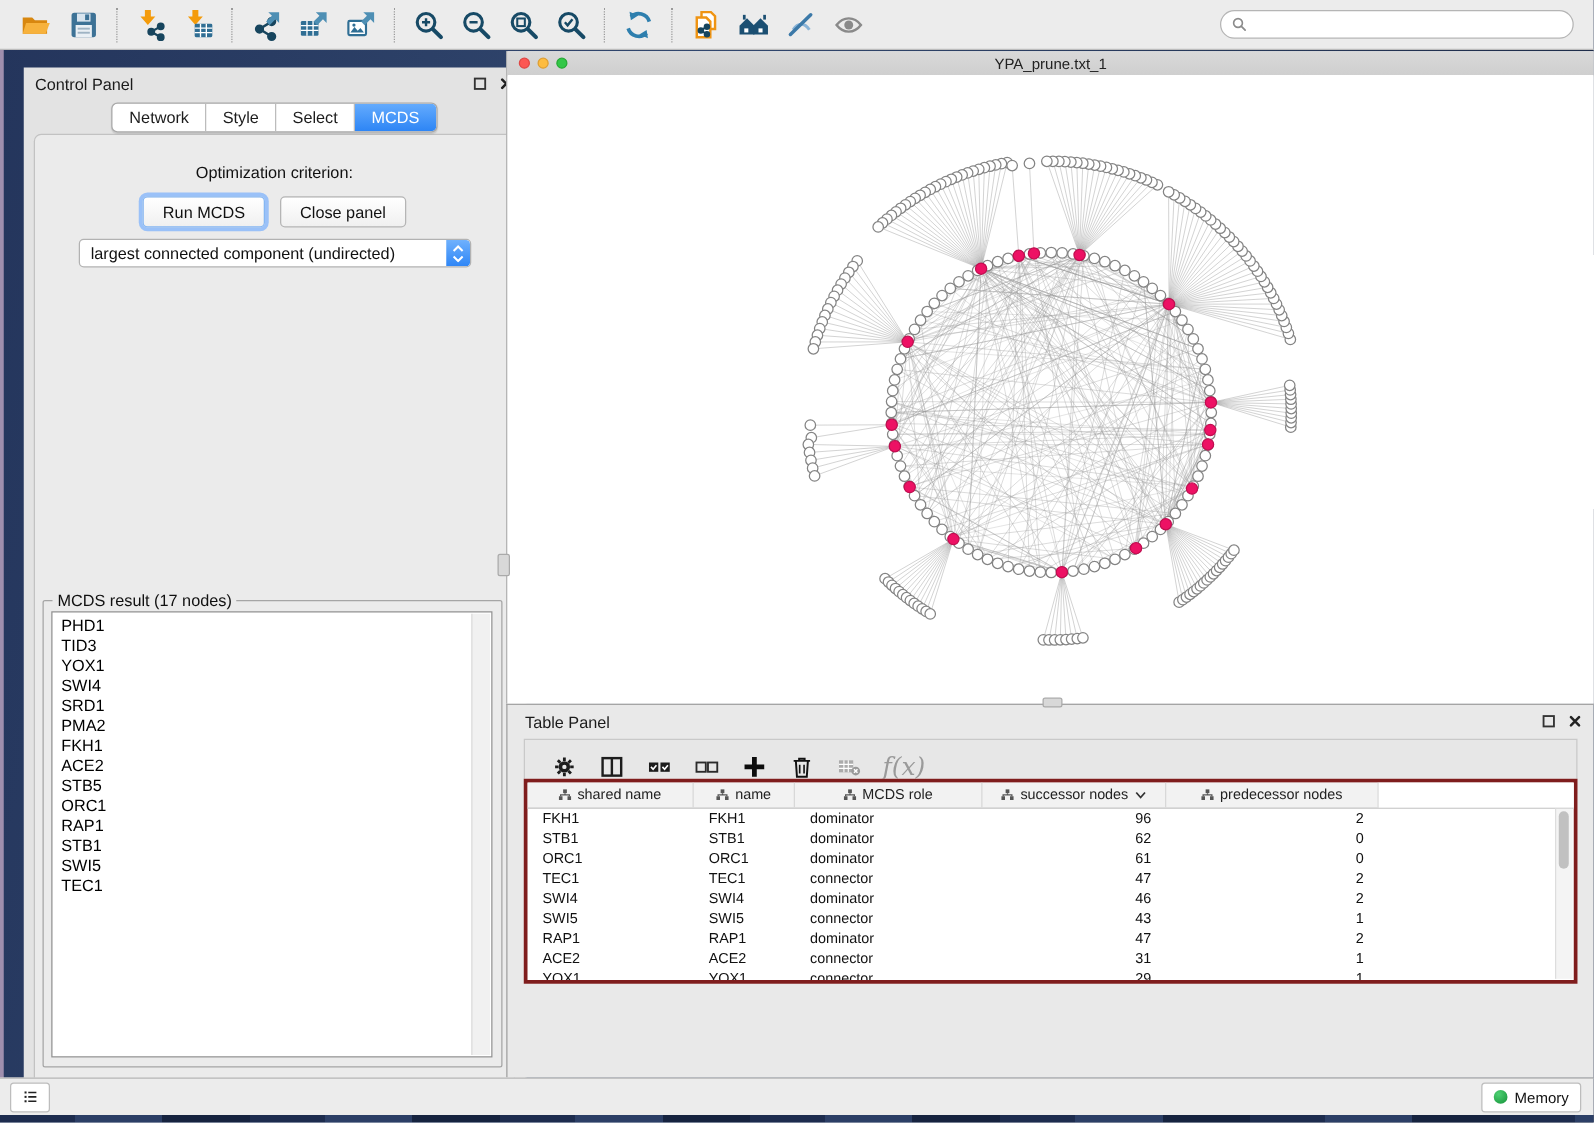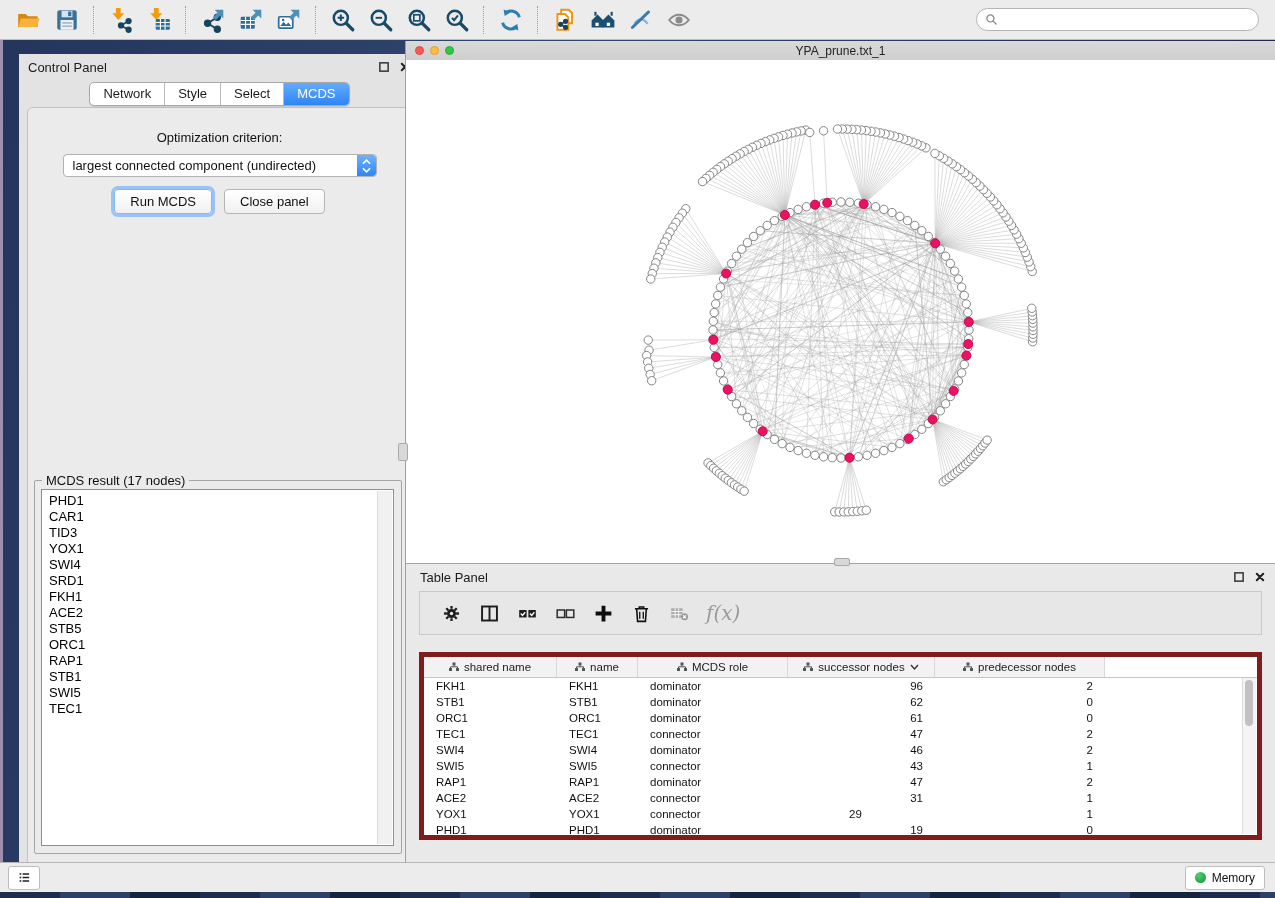--- a/index.html
+++ b/index.html
@@ -70,21 +70,21 @@
   #hsplit-handle{position:absolute;left:50%;bottom:-3px;width:14px;height:6px;margin-left:-7px;background:#d8d8d8;
                  border:1px solid #aaa;border-radius:2px;z-index:6;}
   
   #table-panel{position:absolute;left:405px;top:563px;width:870px;height:299px;background:#e9e9e9;
                border-top:1px solid #a5a5a5;border-left:1px solid #9f9f9f;box-sizing:border-box;}
   #tp-toolbar{position:absolute;left:13px;right:13px;top:27px;height:44px;background:#e7e7e7;
               border:1px solid #c9c9c9;display:flex;align-items:center;padding-left:16px;box-sizing:border-box;}
   .tp-btn{width:30px;height:30px;display:flex;align-items:center;justify-content:center;margin-right:8px;}
   .tp-btn svg{width:21px;height:21px;}
   #fx-label{font-size:20px;color:#9a9a9a;font-family:"DejaVu Serif",serif;font-style:italic;margin-left:4px;}
-  #node-table{position:absolute;left:13px;right:13px;top:88px;height:188px;background:#fff;border:5px solid #7f1d1d;
+  #node-table{position:absolute;left:13px;right:13px;top:59px;height:164px;background:#fff;border:3px solid #7f1d1d;
               box-sizing:border-box;overflow:hidden;}
   #thead{display:flex;height:20px;background:#f2f2f2;border-bottom:1px solid #c5c5c5;}
   .th{display:flex;align-items:center;justify-content:center;gap:5px;font-size:11.5px;color:#222;
       border-right:1px solid #d8d8d8;box-sizing:border-box;flex:none;}
   .th svg{flex:none;}
   .th.fill{flex:1;border-right:none;background:#fff;}
   #tbody{position:relative;}
   .tr{display:flex;height:16px;align-items:center;font-size:11.5px;color:#111;}
   .td{flex:none;box-sizing:border-box;white-space:nowrap;overflow:hidden;}
   .td.txt{padding-left:12px;}
@@ -280,45 +280,45 @@
     <div id="ctrl-tabs-row">
         <div class="seg" id="ctrl-tabs">
           <div class="sg">Network</div>
           <div class="sg">Style</div>
           <div class="sg">Select</div>
           <div class="sg sel">MCDS</div>
         </div>
       </div>
     <div id="cp-body">
       <div id="opt-label">Optimization criterion:</div>
+      <div id="cp-buttons">
+        <div class="pushbtn focusring">Run MCDS</div>
+        <div class="pushbtn">Close panel</div>
+      </div>
       <div id="combo">
         <span id="combo-value">largest connected component (undirected)</span>
         <span id="combo-step">
           <svg viewBox="0 0 10 6">
               <path d="M1 5l4-4 4 4" fill="none" stroke="#fff" stroke-width="1.8"></path>
             </svg>
           <svg viewBox="0 0 10 6">
               <path d="M1 1l4 4 4-4" fill="none" stroke="#fff" stroke-width="1.8"></path>
             </svg>
         </span>
       </div>
-      <div id="cp-buttons">
-        <div class="pushbtn focusring">Run MCDS</div>
-        <div class="pushbtn">Close panel</div>
-      </div>
       <div id="mcds-group">
         <span id="mcds-legend">MCDS result (17 nodes)</span>
         <div id="mcds-list">
 
         <div>PHD1</div>
-            <div>CAR1</div>
             <div>TID3</div>
             <div>YOX1</div>
             <div>SWI4</div>
             <div>SRD1</div>
+            <div>PMA2</div>
             <div>FKH1</div>
             <div>ACE2</div>
             <div>STB5</div>
             <div>ORC1</div>
             <div>RAP1</div>
             <div>STB1</div>
             <div>SWI5</div>
             <div>TEC1</div>
             <div id="mcds-track"></div>
           </div>
@@ -1232,21 +1232,21 @@
             <div class="td txt" style="width: 133px;">ACE2</div>
             <div class="td txt" style="width: 81px;">ACE2</div>
             <div class="td txt" style="width: 150px;">connector</div>
             <div class="td num" style="width: 147px;">31</div>
             <div class="td num" style="width: 170px;">1</div>
           </div>
           <div class="tr">
             <div class="td txt" style="width: 133px;">YOX1</div>
             <div class="td txt" style="width: 81px;">YOX1</div>
             <div class="td txt" style="width: 150px;">connector</div>
-            <div class="td num" style="width: 147px; text-align: center;">29</div>
+            <div class="td num" style="width: 147px;">29</div>
             <div class="td num" style="width: 170px;">1</div>
           </div>
           <div class="tr">
             <div class="td txt" style="width: 133px;">PHD1</div>
             <div class="td txt" style="width: 81px;">PHD1</div>
             <div class="td txt" style="width: 150px;">dominator</div>
             <div class="td num" style="width: 147px;">19</div>
             <div class="td num" style="width: 170px;">0</div>
           </div>
         </div>

